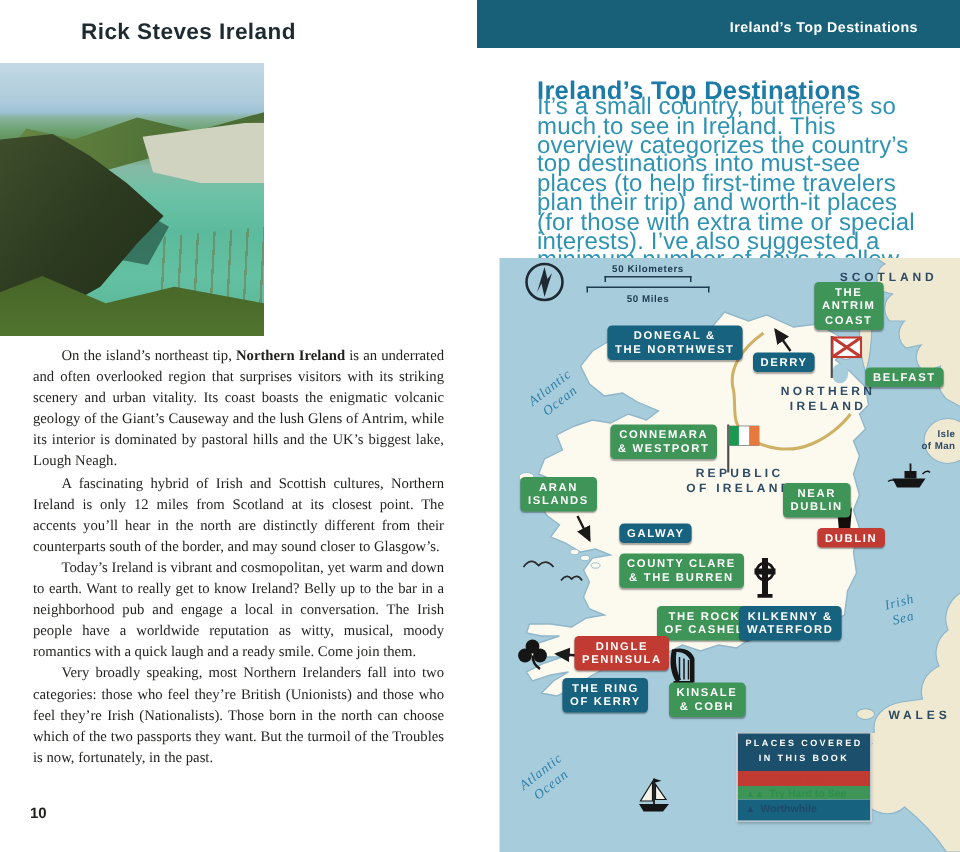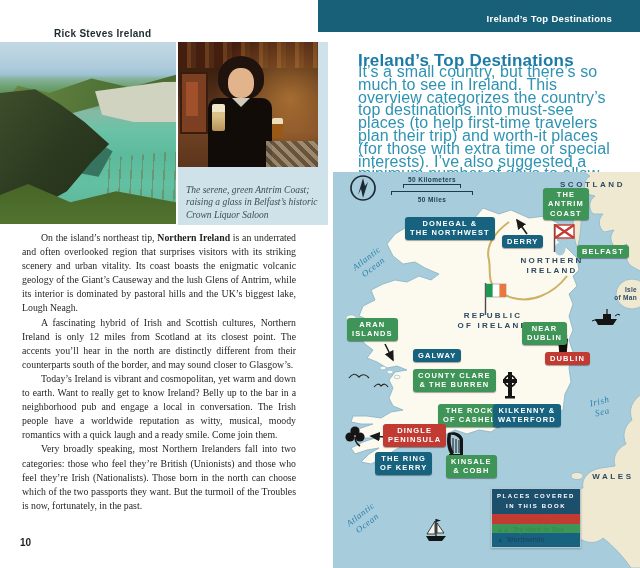--- a/index.html
+++ b/index.html
@@ -2,21 +2,21 @@
 <html><head>
 <meta charset="utf-8">
 <style>
   html,body{margin:0;padding:0;background:#ffffff;}
   .page{position:relative;width:640px;height:568px;background:#ffffff;overflow:hidden;
         font-family:"Liberation Sans",sans-serif;}
 
   
   .topbar{position:absolute;left:0;top:0;width:640px;height:32px;background:#ffffff;}
   .topbar-right-bg{position:absolute;left:318px;top:0;right:0;bottom:0;background:#176078;}
-  .topbar-left-title{position:absolute;left:26px;top:28px;font-weight:bold;font-size:10px;
+  .topbar-left-title{position:absolute;left:26px;top:13px;font-weight:bold;font-size:15px;
         letter-spacing:.3px;color:#1d2b31;padding-left:28px;}
   .topbar-right-title{position:absolute;right:28px;top:13px;font-weight:bold;font-size:9.5px;
         letter-spacing:.3px;color:#ffffff;}
 
   
   .photo-antrim{position:absolute;left:0;top:42px;width:176px;height:182px;overflow:hidden;
         background:linear-gradient(180deg,#c3d9e5 0%,#aecbdb 14%,#9dc2d4 18%,#89b39f 20%,#6fa477 24%,#5b8a4b 30%,#87b9a5 38%,#6cc2a6 48%,#5cbb9c 62%,#63c0a2 78%,#58b393 100%);}
   .layer{position:absolute;inset:0;}
   .far-headland{clip-path:polygon(0 36%,10% 24%,28% 28%,52% 20%,74% 25%,100% 18%,100% 30%,60% 34%,30% 42%,0 52%);
         background:linear-gradient(100deg,#6c8a44 0%,#537438 50%,#47682f 100%);}
@@ -107,37 +107,20 @@
 
   <div class="photo-antrim">
     <div class="layer far-headland"></div>
     <div class="layer white-cliffs"></div>
     <div class="layer cliff-shadow"></div>
     <div class="layer dark-cliffs"></div>
     <div class="layer twigs"></div>
     <div class="layer fg-grass"></div>
   </div>
 
-  <div class="caption-panel">
-    <div class="photo-pub">
-      <div class="pub-ceiling"></div>
-      <div class="pub-glow"></div>
-      <div class="pub-window">
-          <div class="pub-window-inner"></div>
-        </div>
-      <div class="pub-hair"></div>
-      <div class="pub-face"></div>
-      <div class="pub-body"></div>
-      <div class="pub-collar"></div>
-      <div class="pub-pint1"></div>
-      <div class="pub-pint2"></div>
-      <div class="pub-floor"></div>
-    </div>
-    <p class="caption">The serene, green Antrim Coast; raising a glass in Belfast’s historic Crown Liquor Saloon</p>
-  </div>
 
   <div class="body-text">
     <p><span>On the island’s northeast tip, </span><b>Northern Ireland</b><span> is an underrated and often overlooked region that surprises visitors with its striking scenery and urban vitality. Its coast boasts the enigmatic volcanic geology of the Giant’s Causeway and the lush Glens of Antrim, while its interior is dominated by pastoral hills and the UK’s biggest lake, Lough Neagh.</span></p>
     <p>A fascinating hybrid of Irish and Scottish cultures, Northern Ireland is only 12 miles from Scotland at its closest point. The accents you’ll hear in the north are distinctly different from their counterparts south of the border, and may sound closer to Glasgow’s.</p>
     <p>Today’s Ireland is vibrant and cosmopolitan, yet warm and down to earth. Want to really get to know Ireland? Belly up to the bar in a neighborhood pub and engage a local in conversation. The Irish people have a worldwide reputation as witty, musical, moody romantics with a quick laugh and a ready smile. Come join them.</p>
     <p>Very broadly speaking, most Northern Irelanders fall into two categories: those who feel they’re British (Unionists) and those who feel they’re Irish (Nationalists). Those born in the north can choose which of the two passports they want. But the turmoil of the Troubles is now, fortunately, in the past.</p>
   </div>
   <div class="page-number">10</div>
 
   <h1 class="heading">Ireland’s Top Destinations</h1>
@@ -206,20 +189,22 @@
     <div class="sea-label" style="left:250px;top:224px;width:36px;transform:rotate(-14deg);">Irish
 Sea</div>
 
     <div class="dest try" style="left:210px;top:16px;">THE
 ANTRIM
 COAST</div>
     <div class="dest worth" style="left:72px;top:45px;">DONEGAL &amp;
 THE NORTHWEST</div>
     <div class="dest worth" style="left:169px;top:63px;">DERRY</div>
     <div class="dest try" style="left:244px;top:73px;">BELFAST</div>
+    <div class="dest try" style="left:74px;top:111px;">CONNEMARA
+&amp; WESTPORT</div>
     <div class="dest try" style="left:14px;top:146px;">ARAN
 ISLANDS</div>
     <div class="dest try" style="left:189px;top:150px;">NEAR
 DUBLIN</div>
     <div class="dest must" style="left:212px;top:180px;">DUBLIN</div>
     <div class="dest worth" style="left:80px;top:177px;">GALWAY</div>
     <div class="dest try" style="left:80px;top:197px;">COUNTY CLARE
 &amp; THE BURREN</div>
     <div class="dest try" style="left:105px;top:232px;">THE ROCK
 OF CASHEL</div>

